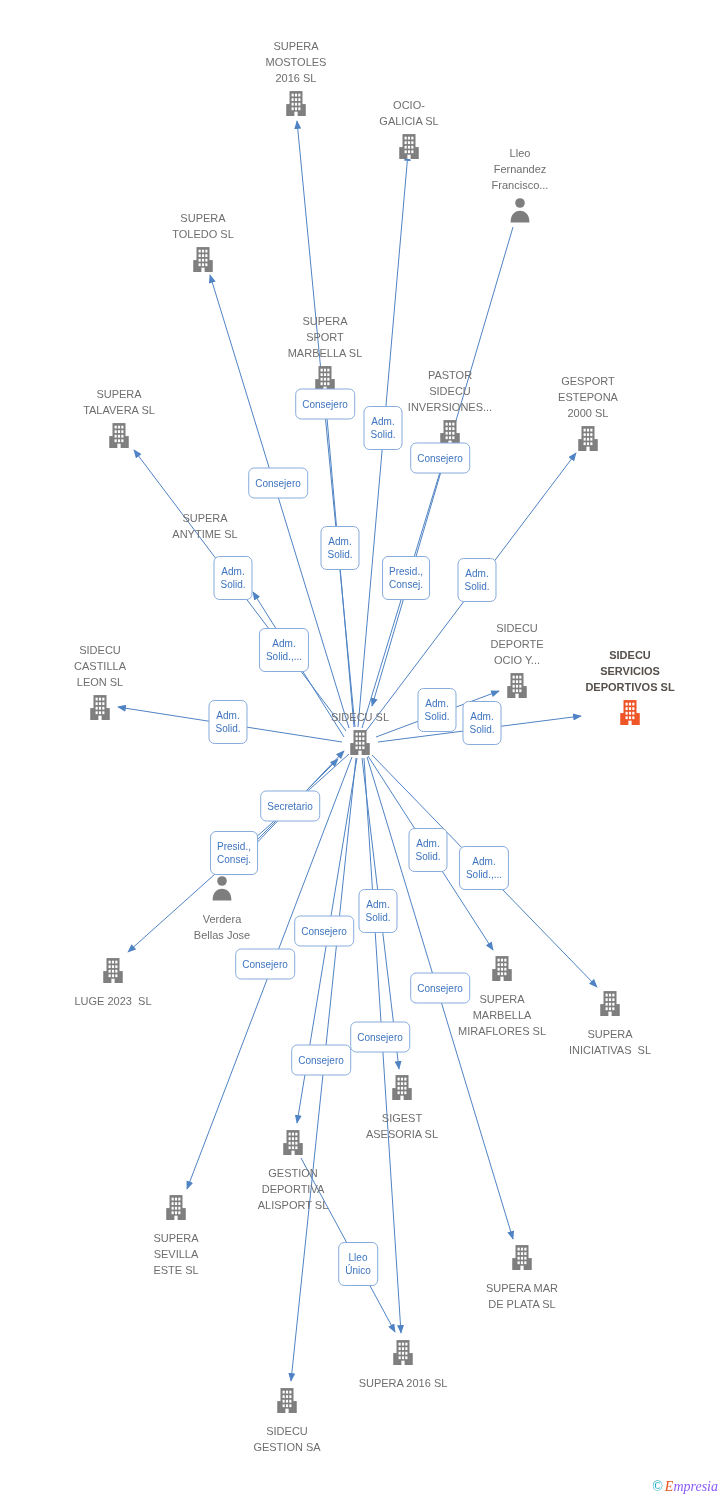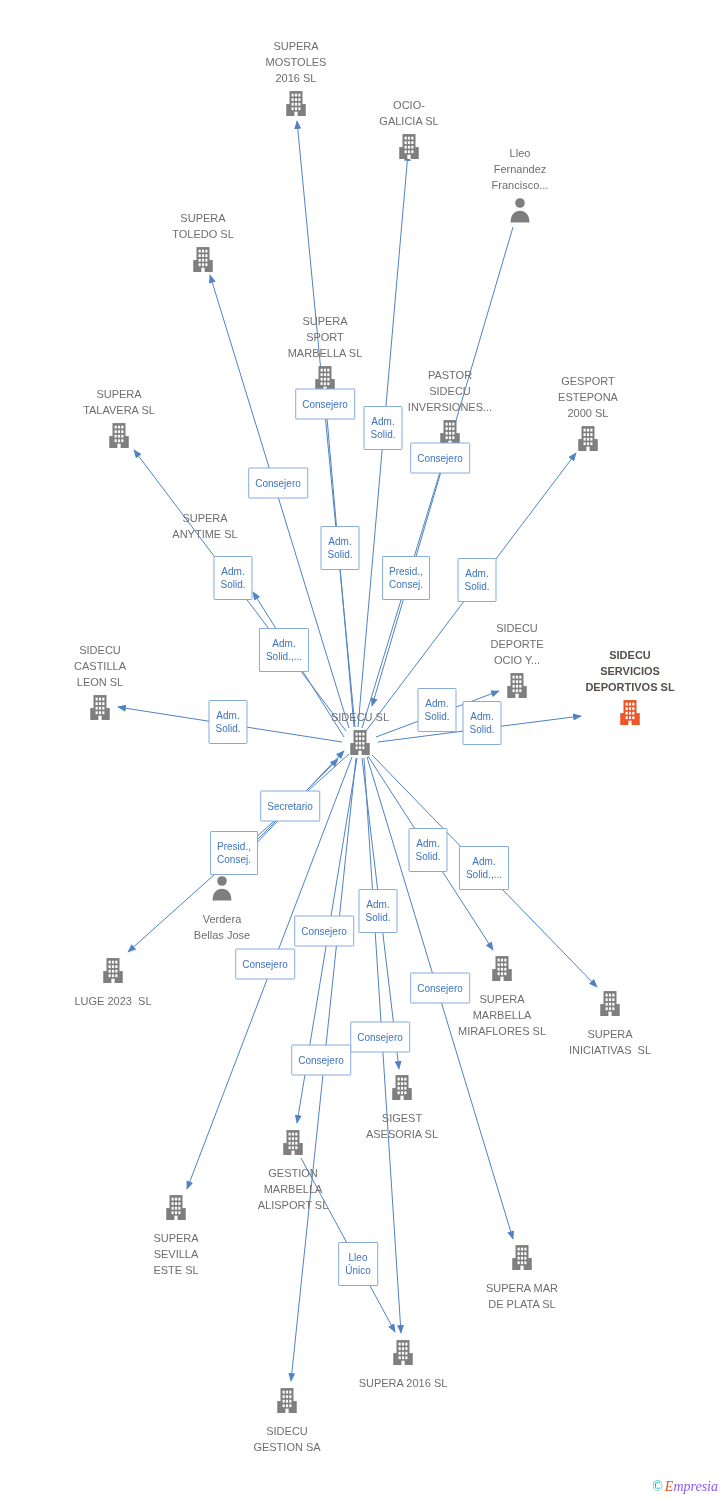--- a/index.html
+++ b/index.html
@@ -10,21 +10,21 @@
   .node .icon{display:block;margin:0 auto;color:#7E7E7E;}
   .node.highlight .icon{color:#EE5426;}
   .nlabel{position:absolute;left:50%;transform:translateX(-50%);font-size:11px;color:#6E6E6E;
           text-align:center;white-space:pre;line-height:1.45;}
   .nlabel.above{bottom:100%;margin-bottom:3px;}
   .nlabel.below{top:100%;margin-top:11px;}
   .node.highlight .nlabel{color:#55504C;font-weight:bold;}
   .node.textonly{width:0;height:0;}
   .node.textonly .nlabel{left:0;top:0;transform:translate(-50%,-50%);}
   .elabel{position:absolute;z-index:4;transform:translate(-50%,-50%);background:#fff;
-          border:1px solid #87ACDC;border-radius:1px;padding:8px 6px;font-size:10px;
+          border:1px solid #87ACDC;border-radius:6px;padding:8px 6px;font-size:10px;
           color:#3E74BE;white-space:pre-line;text-align:center;line-height:1.3;}
   .watermark{position:absolute;right:10px;bottom:5px;z-index:5;font-size:14px;
              font-family:"Liberation Serif",serif;font-style:italic;}
   .wm-c{color:#12AEC5;font-style:normal;margin-right:2px;}
   .wm-e{color:#E8541E;}
   .wm-rest{color:#8b5cf6;}
 </style>
 </head>
 <body>
 
@@ -233,21 +233,21 @@
   <div class="node company" style="left:402px;top:1087px">
     <div class="nlabel below">SIGEST
 ASESORIA SL</div>
     <svg class="icon" width="26" height="26" viewBox="0 0 24 24">
         <use href="#ic-building"></use>
       </svg>
   </div>
 
   <div class="node company" style="left:293px;top:1142px">
     <div class="nlabel below">GESTION
-MARBELLA
+DEPORTIVA
 ALISPORT SL</div>
     <svg class="icon" width="26" height="26" viewBox="0 0 24 24">
         <use href="#ic-building"></use>
       </svg>
   </div>
 
   <div class="node company" style="left:176px;top:1207px">
     <div class="nlabel below">SUPERA
 SEVILLA
 ESTE SL</div>

